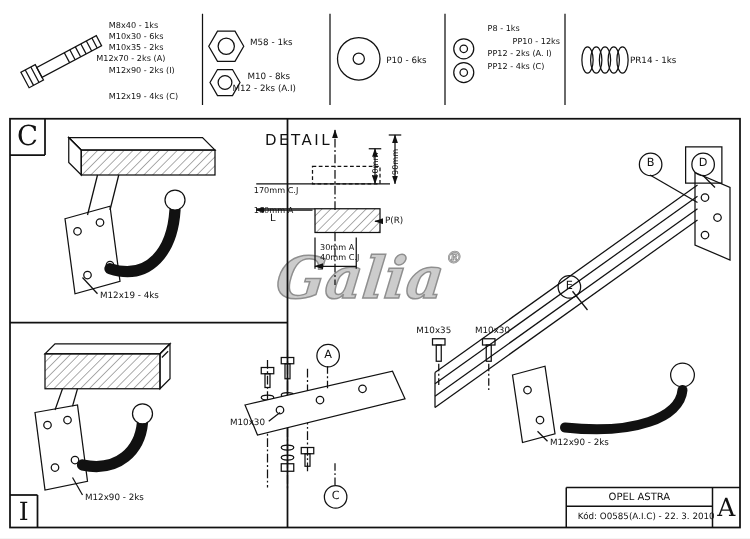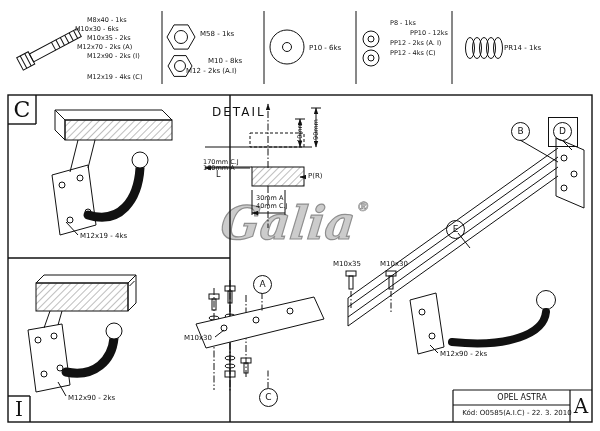--- a/index.html
+++ b/index.html
@@ -204,42 +204,42 @@
           <rect x="349" y="276" width="4" height="13"></rect>
         <line x1="351" y1="291" x2="351" y2="308" stroke-dasharray="6 2 1.5 2"></line>
         <rect x="386" y="271" width="10" height="5"></rect>
           <rect x="389" y="276" width="4" height="13"></rect>
         <line x1="391" y1="291" x2="391" y2="312" stroke-dasharray="6 2 1.5 2"></line>
       </g>
     </g>
   </svg>
 
   <span class="lbl tiny" style="left:87px;top:16px">M8x40 - 1ks</span>
-  <span class="lbl tiny" style="left:75px;top:25px">M10x30 - 6ks</span>
+  <span class="lbl tiny" style="left:87px;top:25px">M10x30 - 6ks</span>
   <span class="lbl tiny" style="left:87px;top:34px">M10x35 - 2ks</span>
   <span class="lbl tiny" style="left:77px;top:43px">M12x70 - 2ks (A)</span>
   <span class="lbl tiny" style="left:87px;top:52px">M12x90 - 2ks (I)</span>
   <span class="lbl tiny" style="left:87px;top:73px">M12x19 - 4ks (C)</span>
   <span class="lbl" style="left:200px;top:30px">M58 - 1ks</span>
-  <span class="lbl" style="left:208px;top:57px">M10 - 8ks</span>
+  <span class="lbl" style="left:198px;top:57px">M10 - 8ks</span>
   <span class="lbl" style="left:186px;top:67px">M12 - 2ks (A.I)</span>
   <span class="lbl" style="left:309px;top:44px">P10 - 6ks</span>
   <span class="lbl tiny" style="left:390px;top:19px">P8 - 1ks</span>
   <span class="lbl tiny" style="left:410px;top:29px">PP10 - 12ks</span>
   <span class="lbl tiny" style="left:390px;top:39px">PP12 - 2ks (A. I)</span>
   <span class="lbl tiny" style="left:390px;top:49px">PP12 - 4ks (C)</span>
   <span class="lbl" style="left:504px;top:44px">PR14 - 1ks</span>
 
   <span class="panel-letter" style="left:8px;top:97px;width:28px">C</span>
   <span class="panel-letter" style="left:8px;top:397px;width:22px;font-size:20px">I</span>
   <span class="panel-letter" style="left:570px;top:394px;width:22px;font-size:20px">A</span>
 
   <span class="detail-title" style="left:212px;top:105px">DETAIL</span>
   <span class="lbl tiny" style="left:203px;top:164px">160mm A</span>
-  <span class="lbl tiny" style="left:203px;top:158px">170mm C.J</span>
+  <span class="lbl tiny" style="left:203px;top:148px">170mm C.J</span>
   <span class="lbl" style="left:216px;top:171px;font-size:8px">L</span>
   <span class="lbl" style="left:308px;top:172px">P(R)</span>
   <span class="lbl tiny" style="left:256px;top:194px">30mm A</span>
   <span class="lbl tiny" style="left:256px;top:202px">40mm C.J</span>
   <span class="lbl tiny rot" style="left:296px;top:143px">40mm</span>
   <span class="lbl tiny rot" style="left:312px;top:140px">90mm</span>
 
   <span class="lbl" style="left:80px;top:232px">M12x19 - 4ks</span>
   <span class="lbl" style="left:68px;top:394px">M12x90 - 2ks</span>
   <span class="lbl" style="left:333px;top:260px">M10x35</span>
@@ -247,16 +247,16 @@
   <span class="lbl" style="left:184px;top:334px">M10x30</span>
   <span class="lbl" style="left:440px;top:350px">M12x90 - 2ks</span>
 
   <div class="callout" style="left:511px;top:122px"><span>B</span></div>
   <div class="callout-box" style="left:548px;top:117px"></div>
   <div class="callout" style="left:553px;top:122px"><span>D</span></div>
   <div class="callout" style="left:446px;top:220px"><span>E</span></div>
   <div class="callout" style="left:253px;top:275px"><span>A</span></div>
   <div class="callout" style="left:259px;top:388px"><span>C</span></div>
 
-  <span class="tb" style="left:453px;top:393px;width:138px;font-size:8px">OPEL ASTRA</span>
+  <span class="tb" style="left:453px;top:393px;width:117px;font-size:8px">OPEL ASTRA</span>
   <span class="tb" style="left:453px;top:409px;width:128px;font-size:7px">Kód: O0585(A.I.C) - 22. 3. 2010</span>
 
 </div>
 
 </body></html>

